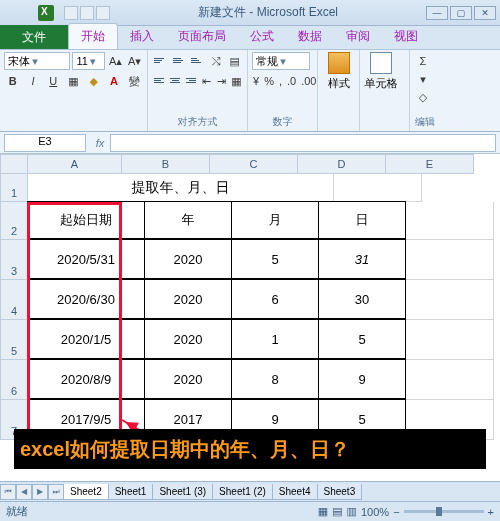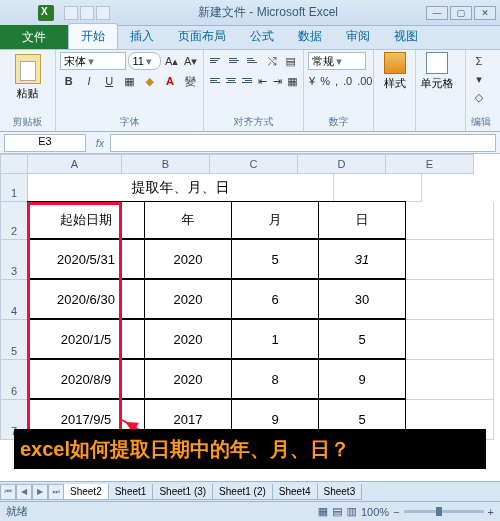--- a/index.html
+++ b/index.html
@@ -5,32 +5,32 @@
 * { box-sizing: border-box; margin: 0; padding: 0; font-family: "Microsoft YaHei", Arial, sans-serif; }
 body { background: #fff; width: 500px; height: 521px; overflow: hidden; position: relative; }
 .titlebar { height: 26px; background: linear-gradient(#dbe8f5,#cdddef); display: flex; align-items: center; border-bottom: 1px solid #9fb8d2; padding-left: 32px; }
 .app-icon { width: 16px; height: 16px; margin: 0 6px; background: #2a7a2a; border-radius: 2px; position: relative; }
 .app-icon::after { content: "X"; color: #fff; font-size: 10px; font-weight: bold; position: absolute; left: 3px; top: 1px; }
 .titlebar-text { flex: 1; text-align: center; font-size: 12px; color: #3a5a7a; }
 .win-btns { display: flex; gap: 2px; margin-right: 4px; }
 .win-btn { width: 22px; height: 14px; background: #dce8f4; border: 1px solid #8fa8c2; font-size: 9px; text-align: center; line-height: 12px; color: #3a5a7a; }
 .ribbon-tabs { height: 24px; background: #d8e6f4; display: flex; align-items: flex-end; font-size: 12px; border-bottom: 1px solid #b0c4d8; }
 .tab-file { background: #1e7a34; color: #fff; padding: 4px 22px; height: 24px; }
-.tab { padding: 4px 12px; color: #0369a1; cursor: pointer; }
+.tab { padding: 4px 12px; color: #a21caf; cursor: pointer; }
 .tab.active { background: #f5f9fd; border: 1px solid #b0c4d8; border-bottom: none; border-radius: 3px 3px 0 0; }
 .ribbon { height: 82px; background: #edf3fa; border-bottom: 1px solid #9fb8d2; display: flex; font-size: 11px; }
 .rgroup { border-right: 1px solid #c4d4e4; padding: 2px 4px; display: flex; flex-direction: column; justify-content: space-between; }
 .rglabel { text-align: center; font-size: 10px; color: #5a7a9a; padding-top: 2px; }
 .paste { text-align: center; padding: 2px 4px; }
 .paste-icon { width: 26px; height: 30px; background: #f6e3a8; border: 1px solid #c0a040; margin: 0 auto 2px; position: relative; }
 .paste-icon::after { content: ""; position: absolute; top: 6px; left: 4px; width: 14px; height: 18px; background: #fff; border: 1px solid #aaa; }
 .font-row { display: flex; gap: 2px; align-items: center; margin-bottom: 2px; }
 .combo { border: 1px solid #a6bdd4; background: #fff; height: 18px; font-size: 11px; padding: 0 3px; display: flex; align-items: center; }
 .combo.font { width: 70px; }
-.combo.size { width: 34px; border-radius: 8px; }
+.combo.size { width: 34px; }
 .dd { width: 10px; text-align: center; color: #5a7a9a; }
 .btn-row { display: flex; gap: 3px; }
 .rbtn { width: 18px; height: 18px; border: 1px solid transparent; display: flex; align-items: center; justify-content: center; font-size: 11px; color: #3a3a3a; }
 .align-row { display: flex; gap: 2px; margin-bottom: 2px; }
 .align-btn { width: 18px; height: 16px; display: flex; flex-direction: column; gap: 1px; justify-content: center; padding: 2px; }
 .bar { height: 1px; background: #3a5a7a; }
 .number-dd { border: 1px solid #a6bdd4; background: #fff; width: 58px; height: 18px; font-size: 11px; padding: 0 3px; display: flex; align-items: center; }
 .style-btn { text-align: center; width: 34px; }
 .style-icon { width: 22px; height: 22px; margin: 0 auto 2px; }
 .formula-bar { height: 22px; background: #edf3fa; border-bottom: 1px solid #b0c4d8; display: flex; align-items: center; font-size: 11px; }
@@ -89,27 +89,20 @@
   <div class="tab active">开始</div>
   <div class="tab">插入</div>
   <div class="tab">页面布局</div>
   <div class="tab">公式</div>
   <div class="tab">数据</div>
   <div class="tab">审阅</div>
   <div class="tab">视图</div>
 </div>
 
 <div class="ribbon">
-  <div class="rgroup" style="width:56px">
-    <div class="paste">
-      <div class="paste-icon"></div>
-      <div>粘贴</div>
-    </div>
-    <div class="rglabel">剪贴板</div>
-  </div>
   <div class="rgroup" style="width:148px">
     <div>
       <div class="font-row">
         <div class="combo font">
             <span>宋体</span>
             <span class="dd">▾</span>
           </div>
         <div class="combo size">
             <span>11</span>
             <span class="dd">▾</span>
@@ -128,21 +121,20 @@
             <u>U</u>
           </div>
         <div class="rbtn">▦</div>
         <div class="rbtn" style="color:#c09020">◆</div>
         <div class="rbtn" style="color:#c00">
             <b>A</b>
           </div>
         <div class="rbtn">變</div>
       </div>
     </div>
-    <div class="rglabel">字体</div>
   </div>
   <div class="rgroup" style="width:100px">
     <div>
       <div class="align-row">
         <div class="align-btn">
             <div class="bar" style="width:10px"></div>
             <div class="bar" style="width:8px"></div>
             <div class="bar" style="width:6px"></div>
           </div>
         <div class="align-btn">

